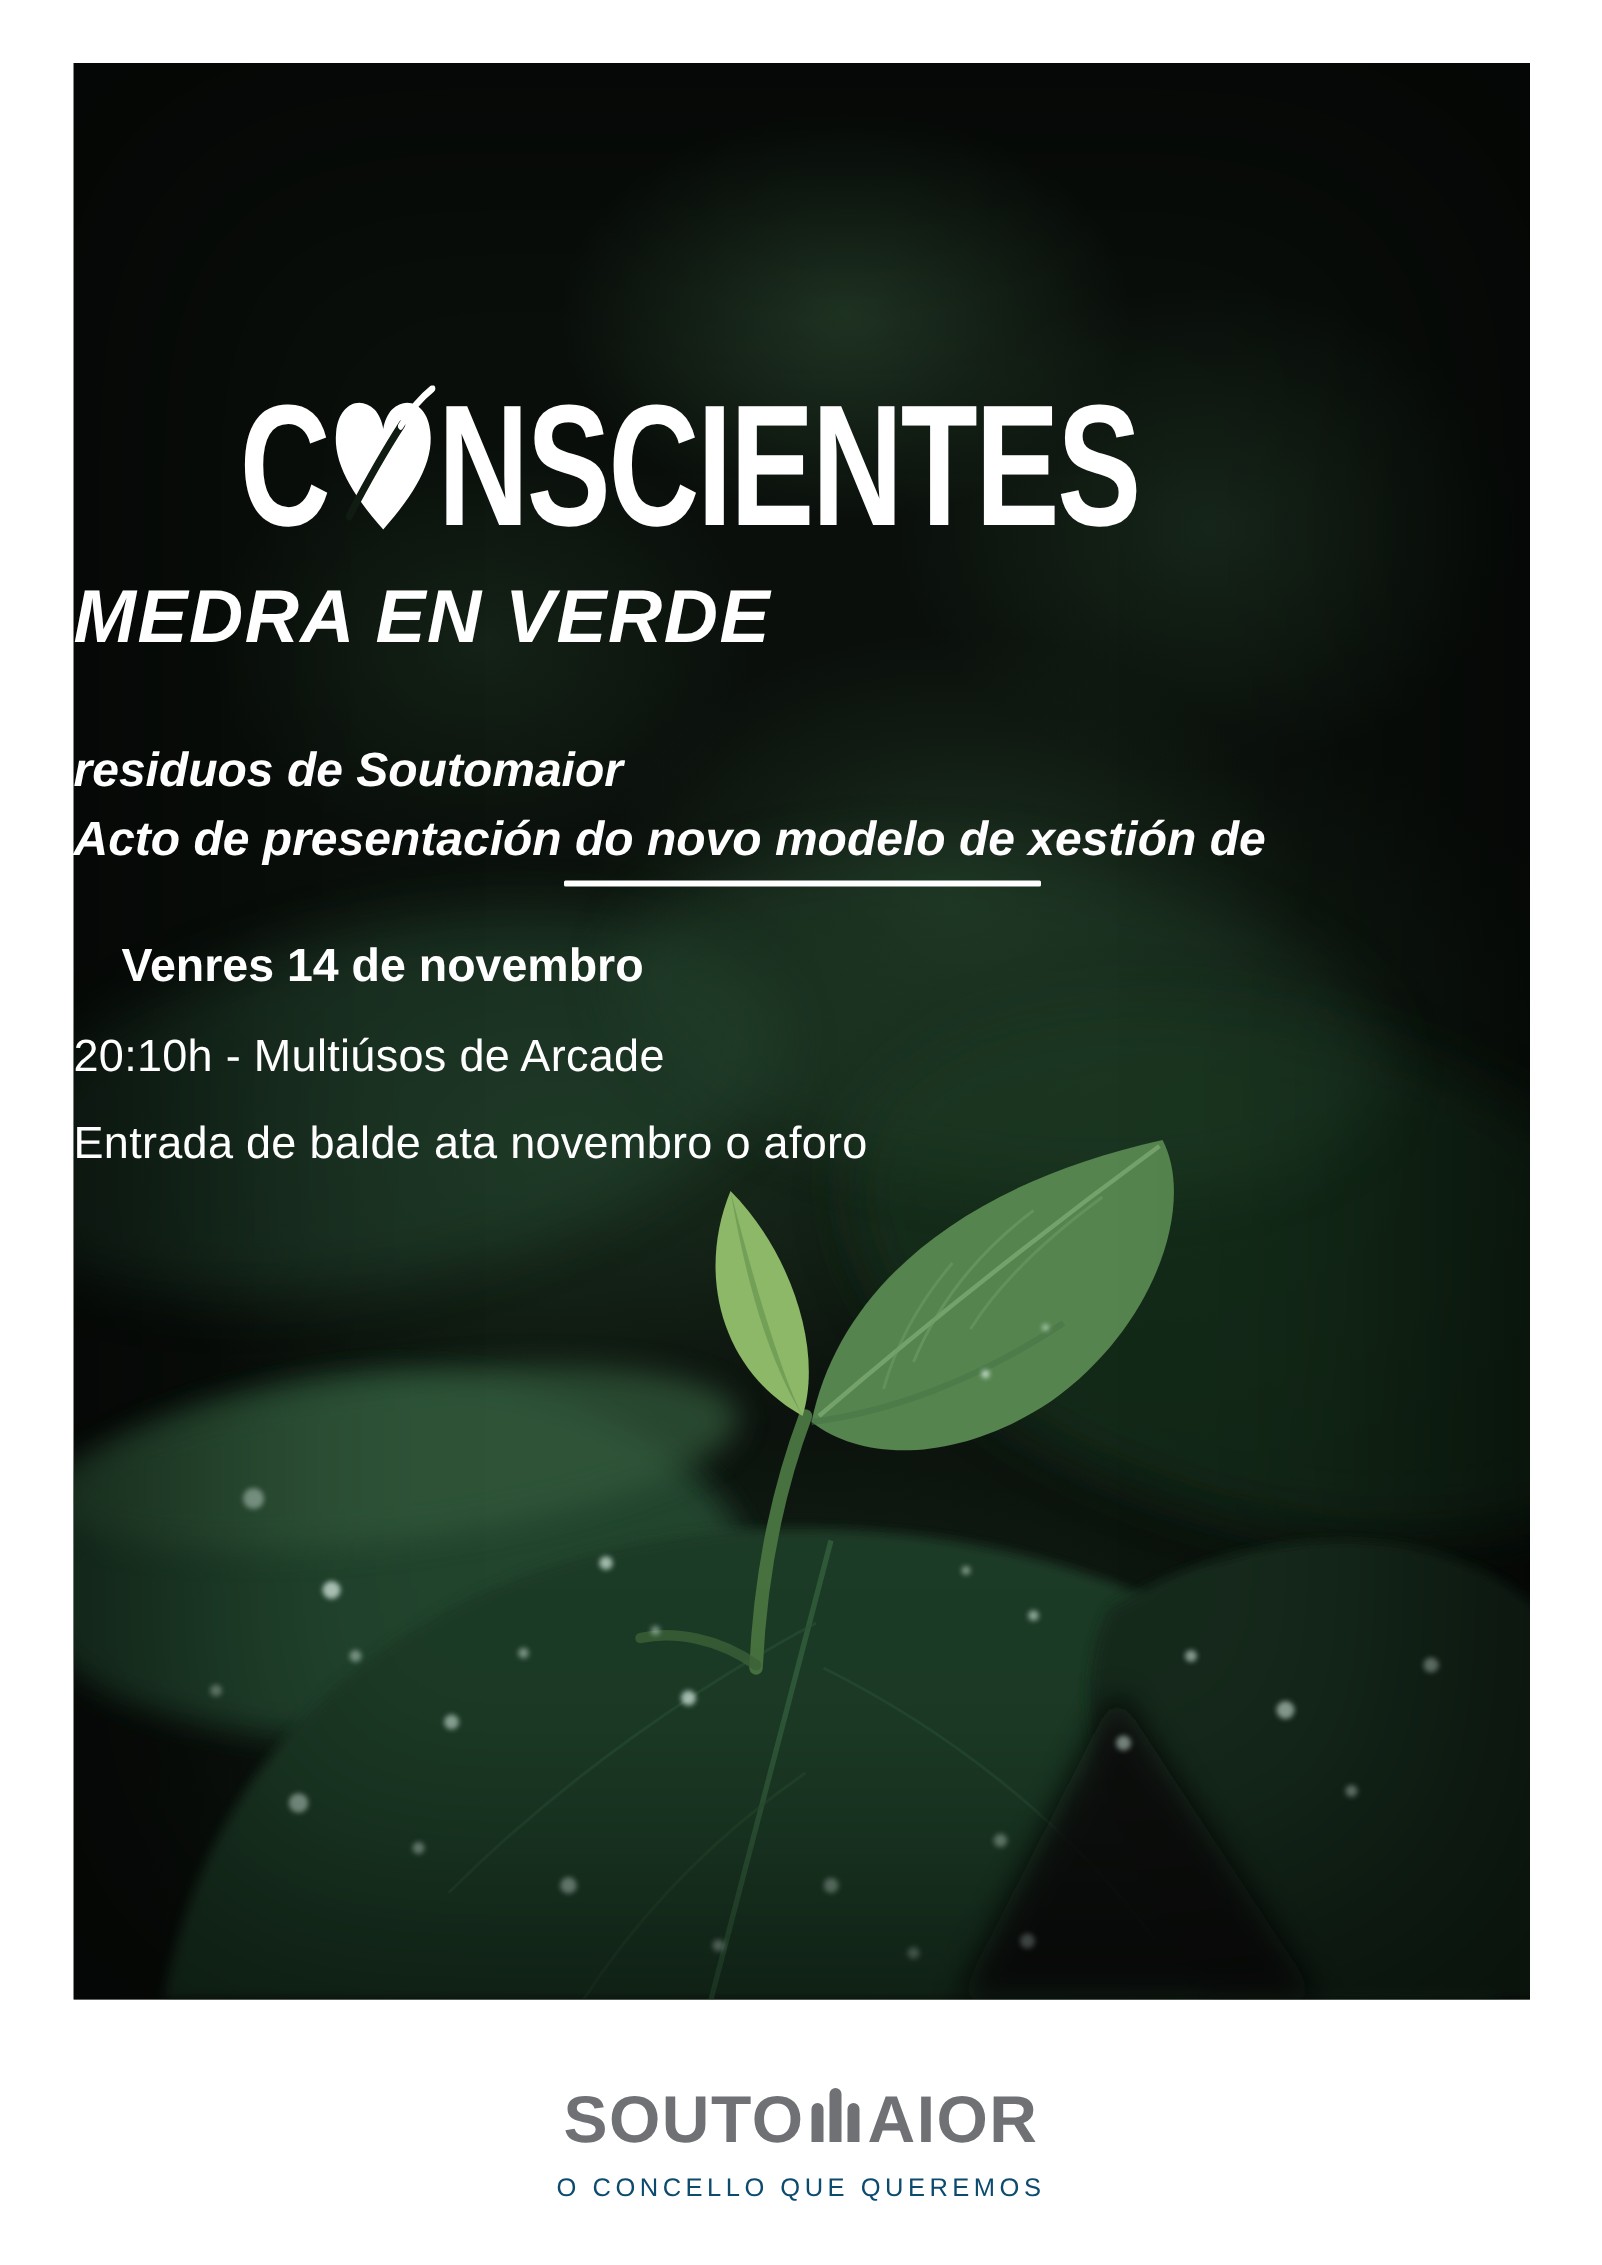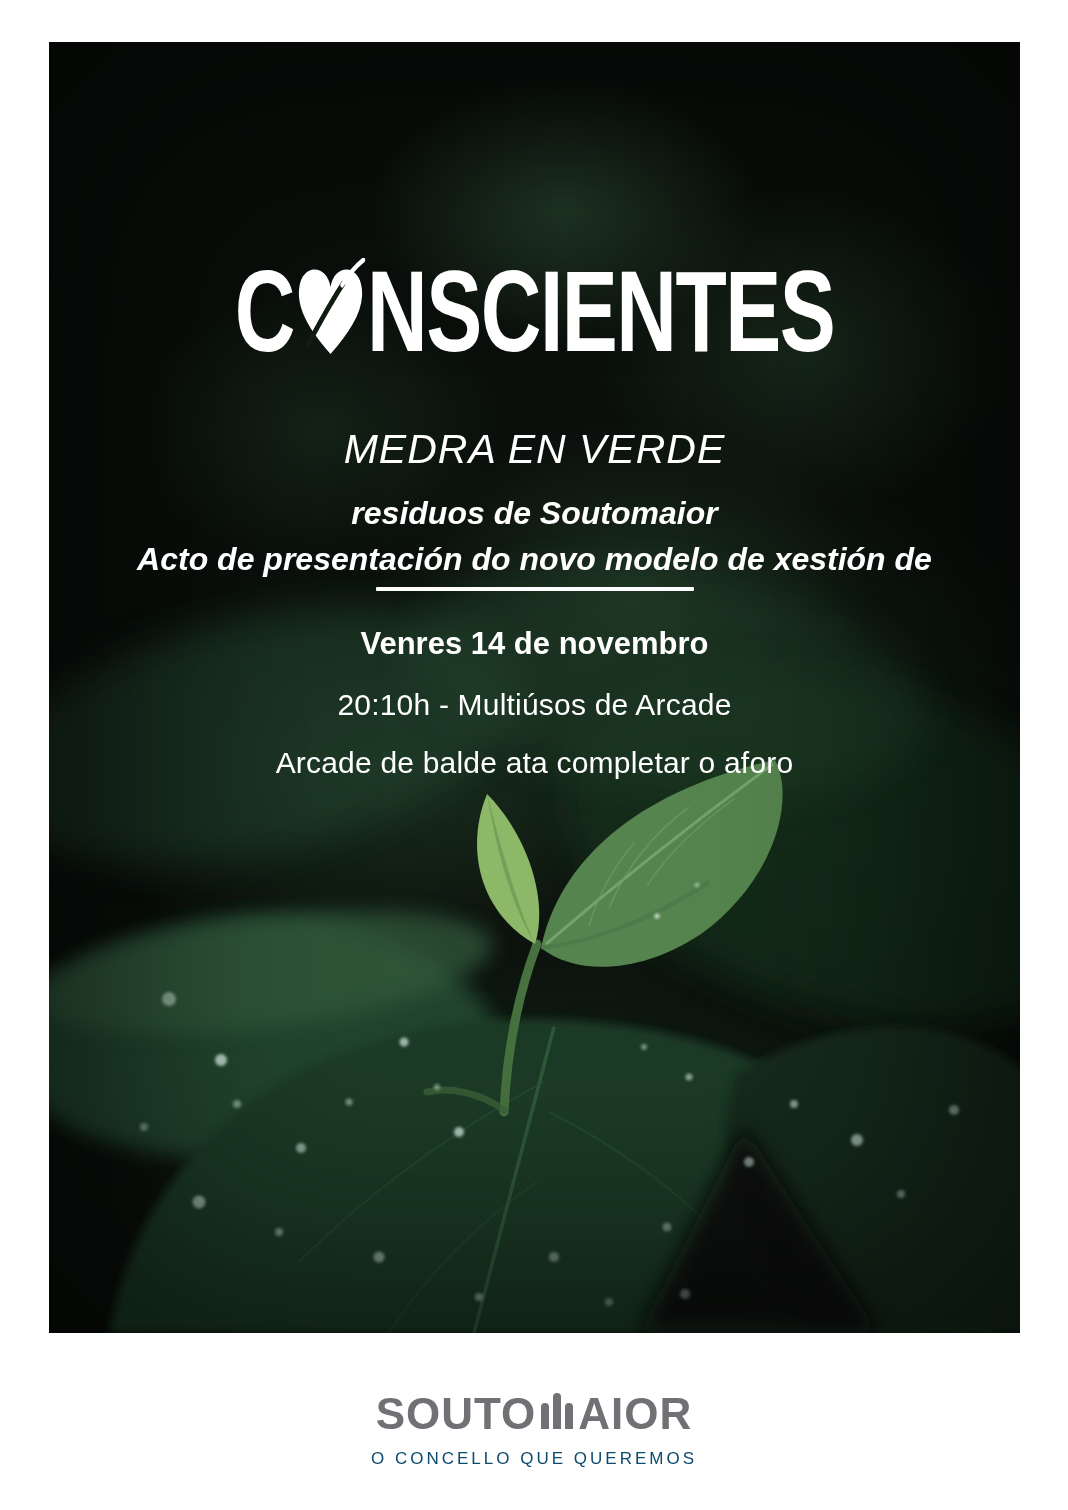--- a/index.html
+++ b/index.html
@@ -19,40 +19,40 @@
       radial-gradient(ellipse 430px 300px at 33% 56%, rgba(52,98,60,.38), transparent 70%),
       radial-gradient(ellipse 520px 360px at 72% 54%, rgba(40,78,48,.30), transparent 72%),
       radial-gradient(ellipse 600px 400px at 50% 90%, rgba(34,64,42,.45), transparent 75%);
   }
   .photo::after { content:""; position:absolute; inset:0;
     box-shadow: inset 0 0 220px 70px rgba(0,0,0,.55); }
   .photo-svg { position:absolute; inset:0; display:block; }
 
   
   .overlay { position:absolute; left:49px; top:42px; width:971px; height:1291px;
-    color:#ffffff; text-align:center; z-index:3; }
+    color:#ffffff; text-align:left; z-index:3; }
   .overlay > * { position:absolute; left:0; right:0; }
 
   .brand { top:212px; font-weight:bold; font-size:115px; line-height:1;
     white-space:nowrap; }
   .brand-inner { display:inline-block; transform:scaleX(.73); transform-origin:50% 50%;
     letter-spacing:-2px; }
   .leaf-o { display:inline-block; width:104px; height:100px; vertical-align:-7px;
     margin:0 -2px; }
 
-  .brand-sub { top:340px; font-weight:normal; font-style:italic; font-size:41px;
-    letter-spacing:1px;margin-top:44px; }
+  .brand-sub { top:340px; font-weight:bold; font-style:italic; font-size:50px;
+    letter-spacing:1px; }
 
   .headline { top:448px; font-weight:bold; font-style:italic; font-size:32px;
     line-height:1.45; }
 
   .rule { top:545px; left:50%; width:318px; height:4px; background:#ffffff;
     transform:translateX(-50%); border-radius:1px; }
 
-  .event-date { top:584px; font-weight:bold; font-size:31px; }
+  .event-date { top:584px; font-weight:bold; font-size:31px;padding-left:32px; }
   .event-details { top:634px; font-weight:normal; font-size:30px; line-height:1.93;
     letter-spacing:.2px; }
 
   
   .footer { position:absolute; left:0; width:1068px; top:1392px; text-align:center; z-index:2; }
   .muni-logo { font-size:44px; font-weight:bold; color:#6f7174; letter-spacing:1px;
     line-height:1; white-space:nowrap; }
   .m-bars { display:inline-block; margin:0 3px; }
   .m-bars i { display:inline-block; width:8px; background:#6f7174;
     border-radius:4px 4px 0 0; margin:0 2px; }
@@ -160,21 +160,21 @@
       <div>residuos de Soutomaior</div>
       <div>Acto de presentación do novo modelo de xestión de</div>
     </div>
 
     <div class="rule"></div>
 
     <div class="event-date">Venres 14 de novembro</div>
 
     <div class="event-details">
       <div>20:10h - Multiúsos de Arcade</div>
-      <div>Arcade de balde ata completar o aforo</div>
+      <div>Entrada de balde ata novembro o aforo</div>
     </div>
 
   </div>
 
   <div class="footer">
     <div class="muni-logo"><span>SOUTO</span><span class="m-bars"><i class="short"></i><i class="tall"></i><i class="short"></i></span><span>AIOR</span></div>
     <div class="muni-tagline">O CONCELLO QUE QUEREMOS</div>
   </div>
 
 </div>

